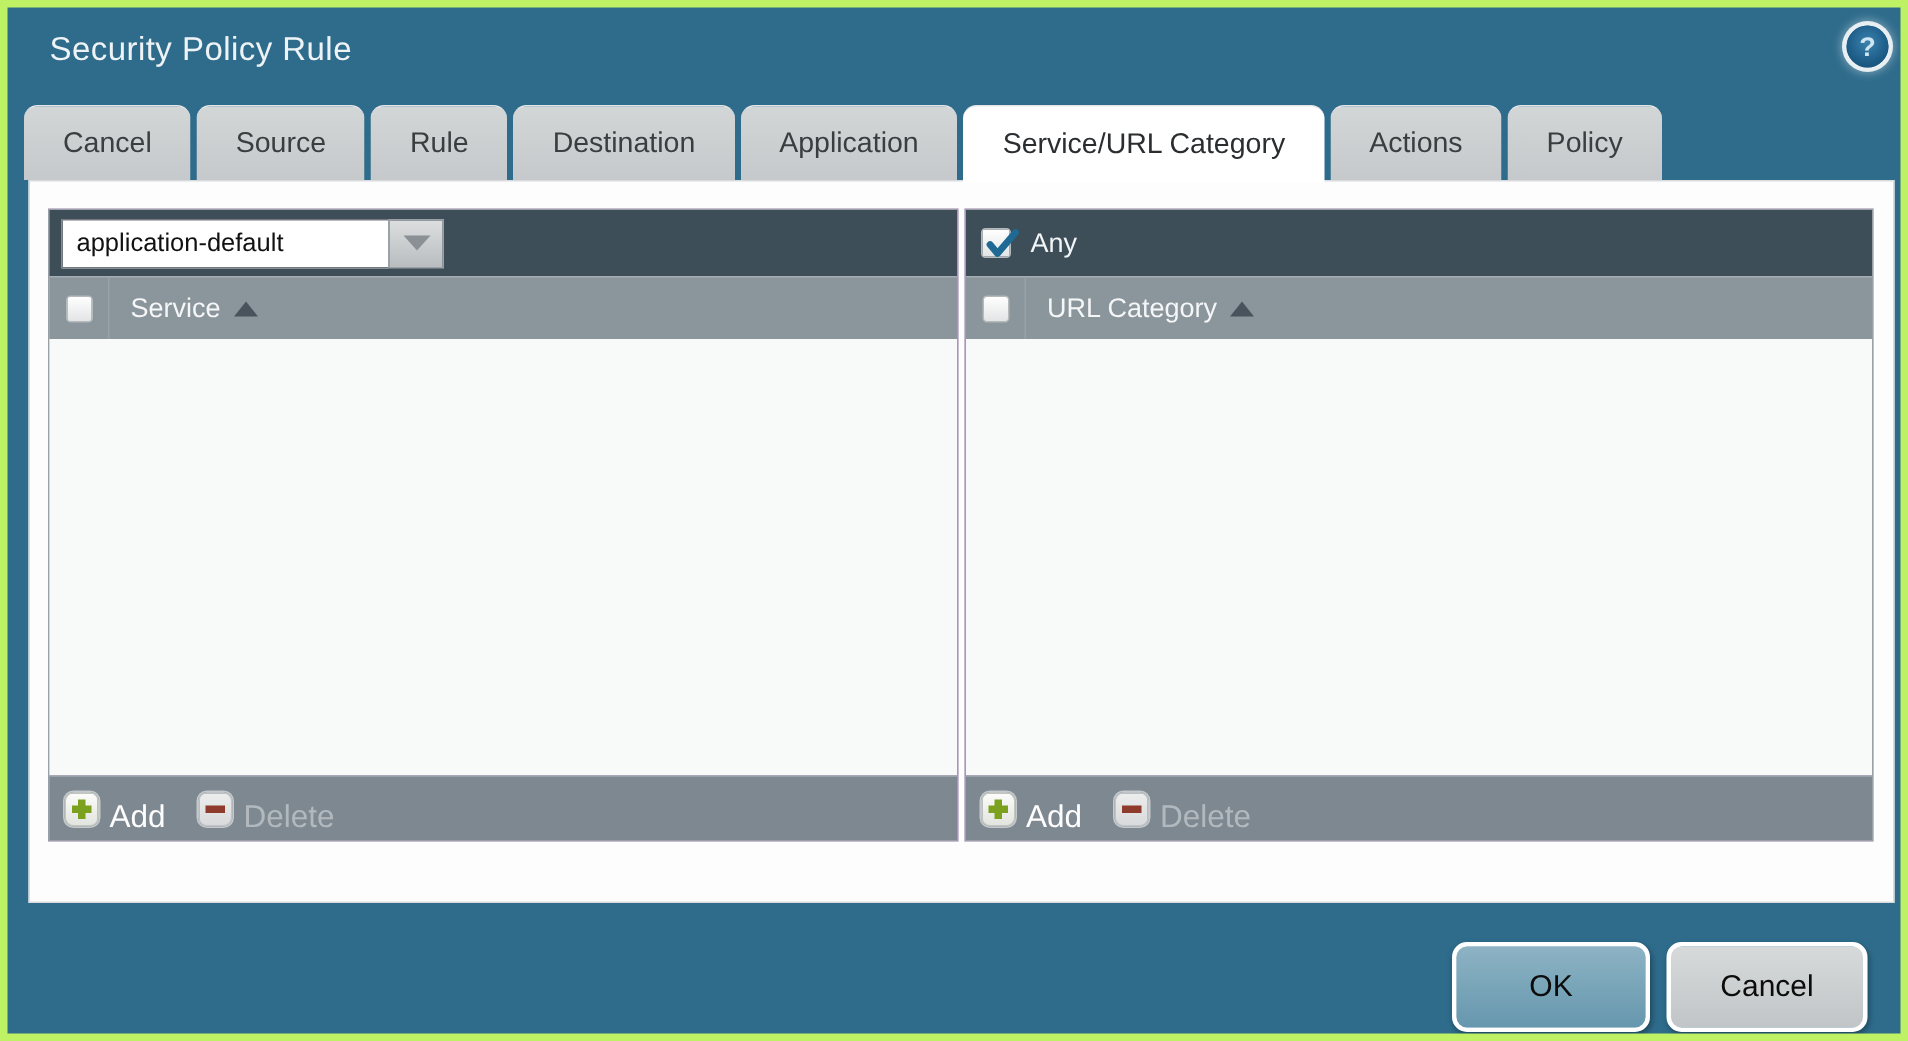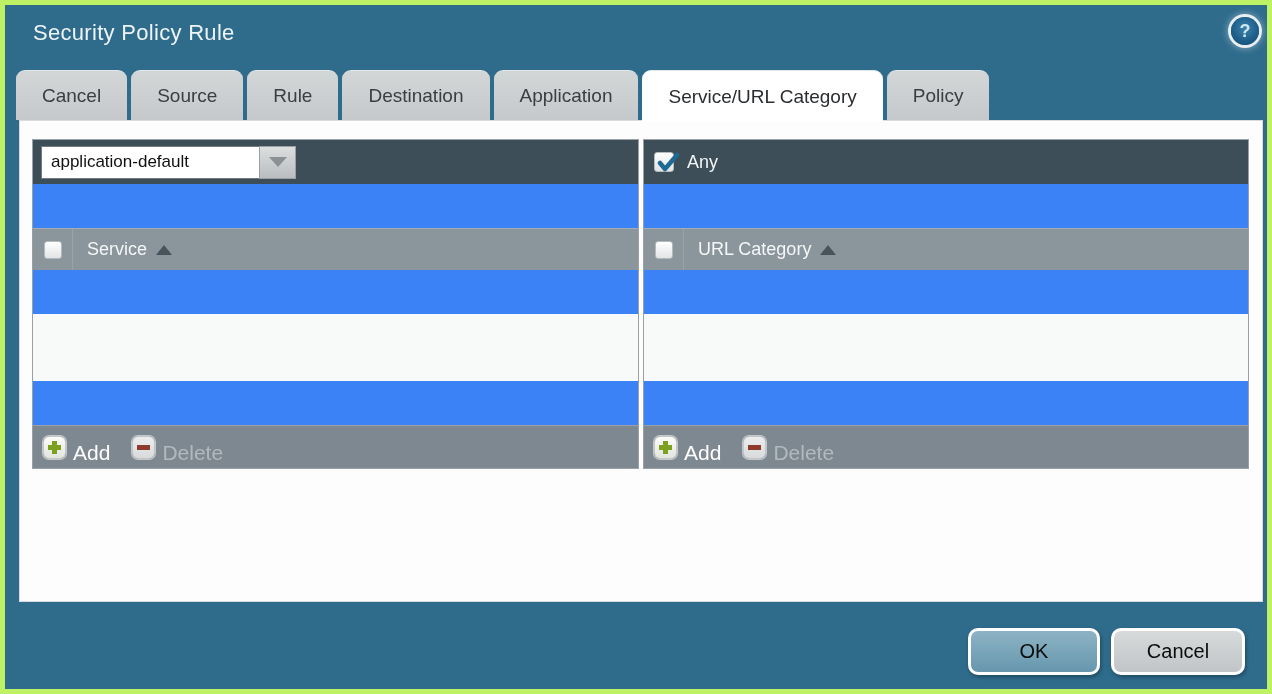--- a/index.html
+++ b/index.html
@@ -43,23 +43,23 @@
     background:#ffffff; height:52px; margin-bottom:-2px; color:#2b2e30;
   }
 
   
   .content {
     position:absolute; left:14px; top:115px; width:1244px; height:482px;
     background:#fdfdfd; border:1px solid #d9dcde; z-index:1;
   }
 
   .panel {
-    position:absolute; top:18px; height:330px;
-    border:1px solid #99a1a7; background:#3b82f6;
-    display:flex; flex-direction:column;gap:44px;
+    position:absolute; top:18px; height:422px;
+    border:1px solid #99a1a7; background:#f0abfc;
+    display:flex; flex-direction:column;
   }
   .panel-left  { left:12px;  width:607px; }
   .panel-right { left:623px; width:606px; }
 
   .panel-header {
     height:44px; background:#3e4e58; flex:none;
     display:flex; align-items:center;
   }
   .panel-colheader {
     height:42px; background:#8b959c; flex:none;
@@ -136,21 +136,21 @@
   .icon-plus::after  { left:8px; top:4px; width:5px; height:13px; }
   .icon-minus { background:linear-gradient(#eceded,#d8dadb); border-color:#c0c4c6; }
   .icon-minus::before {
     content:""; position:absolute; background:#8e3b2d;
     left:4px; top:8px; width:13px; height:5px;
   }
   .ml10 { margin-left:10px; } .ml22 { margin-left:22px; }
 
   
   .action-btn {
-    position:absolute; top:623px; height:47px;
+    position:absolute; top:623px; height:60px;
     border:3px solid #ffffff; border-radius:10px;
     font-family:"Liberation Sans", sans-serif;
     font-size:20px; color:#0c0c0c; cursor:pointer;
     box-shadow:1px 2px 4px rgba(0,0,0,.35);
   }
   .btn-ok {
     left:963px; width:132px;
     background:linear-gradient(#8db3c4, #6697ae);
   }
   .btn-cancel {
@@ -180,20 +180,23 @@
         <span>Rule</span>
       </div>
     <div class="tab">
         <span>Destination</span>
       </div>
     <div class="tab">
         <span>Application</span>
       </div>
     <div class="tab active">
         <span>Service/URL Category</span>
+      </div>
+    <div class="tab">
+        <span>Actions</span>
       </div>
     <div class="tab">
         <span>Policy</span>
       </div>
   </div>
 
   <div class="content">
 
     <div class="panel panel-left">
       <div class="panel-header">

